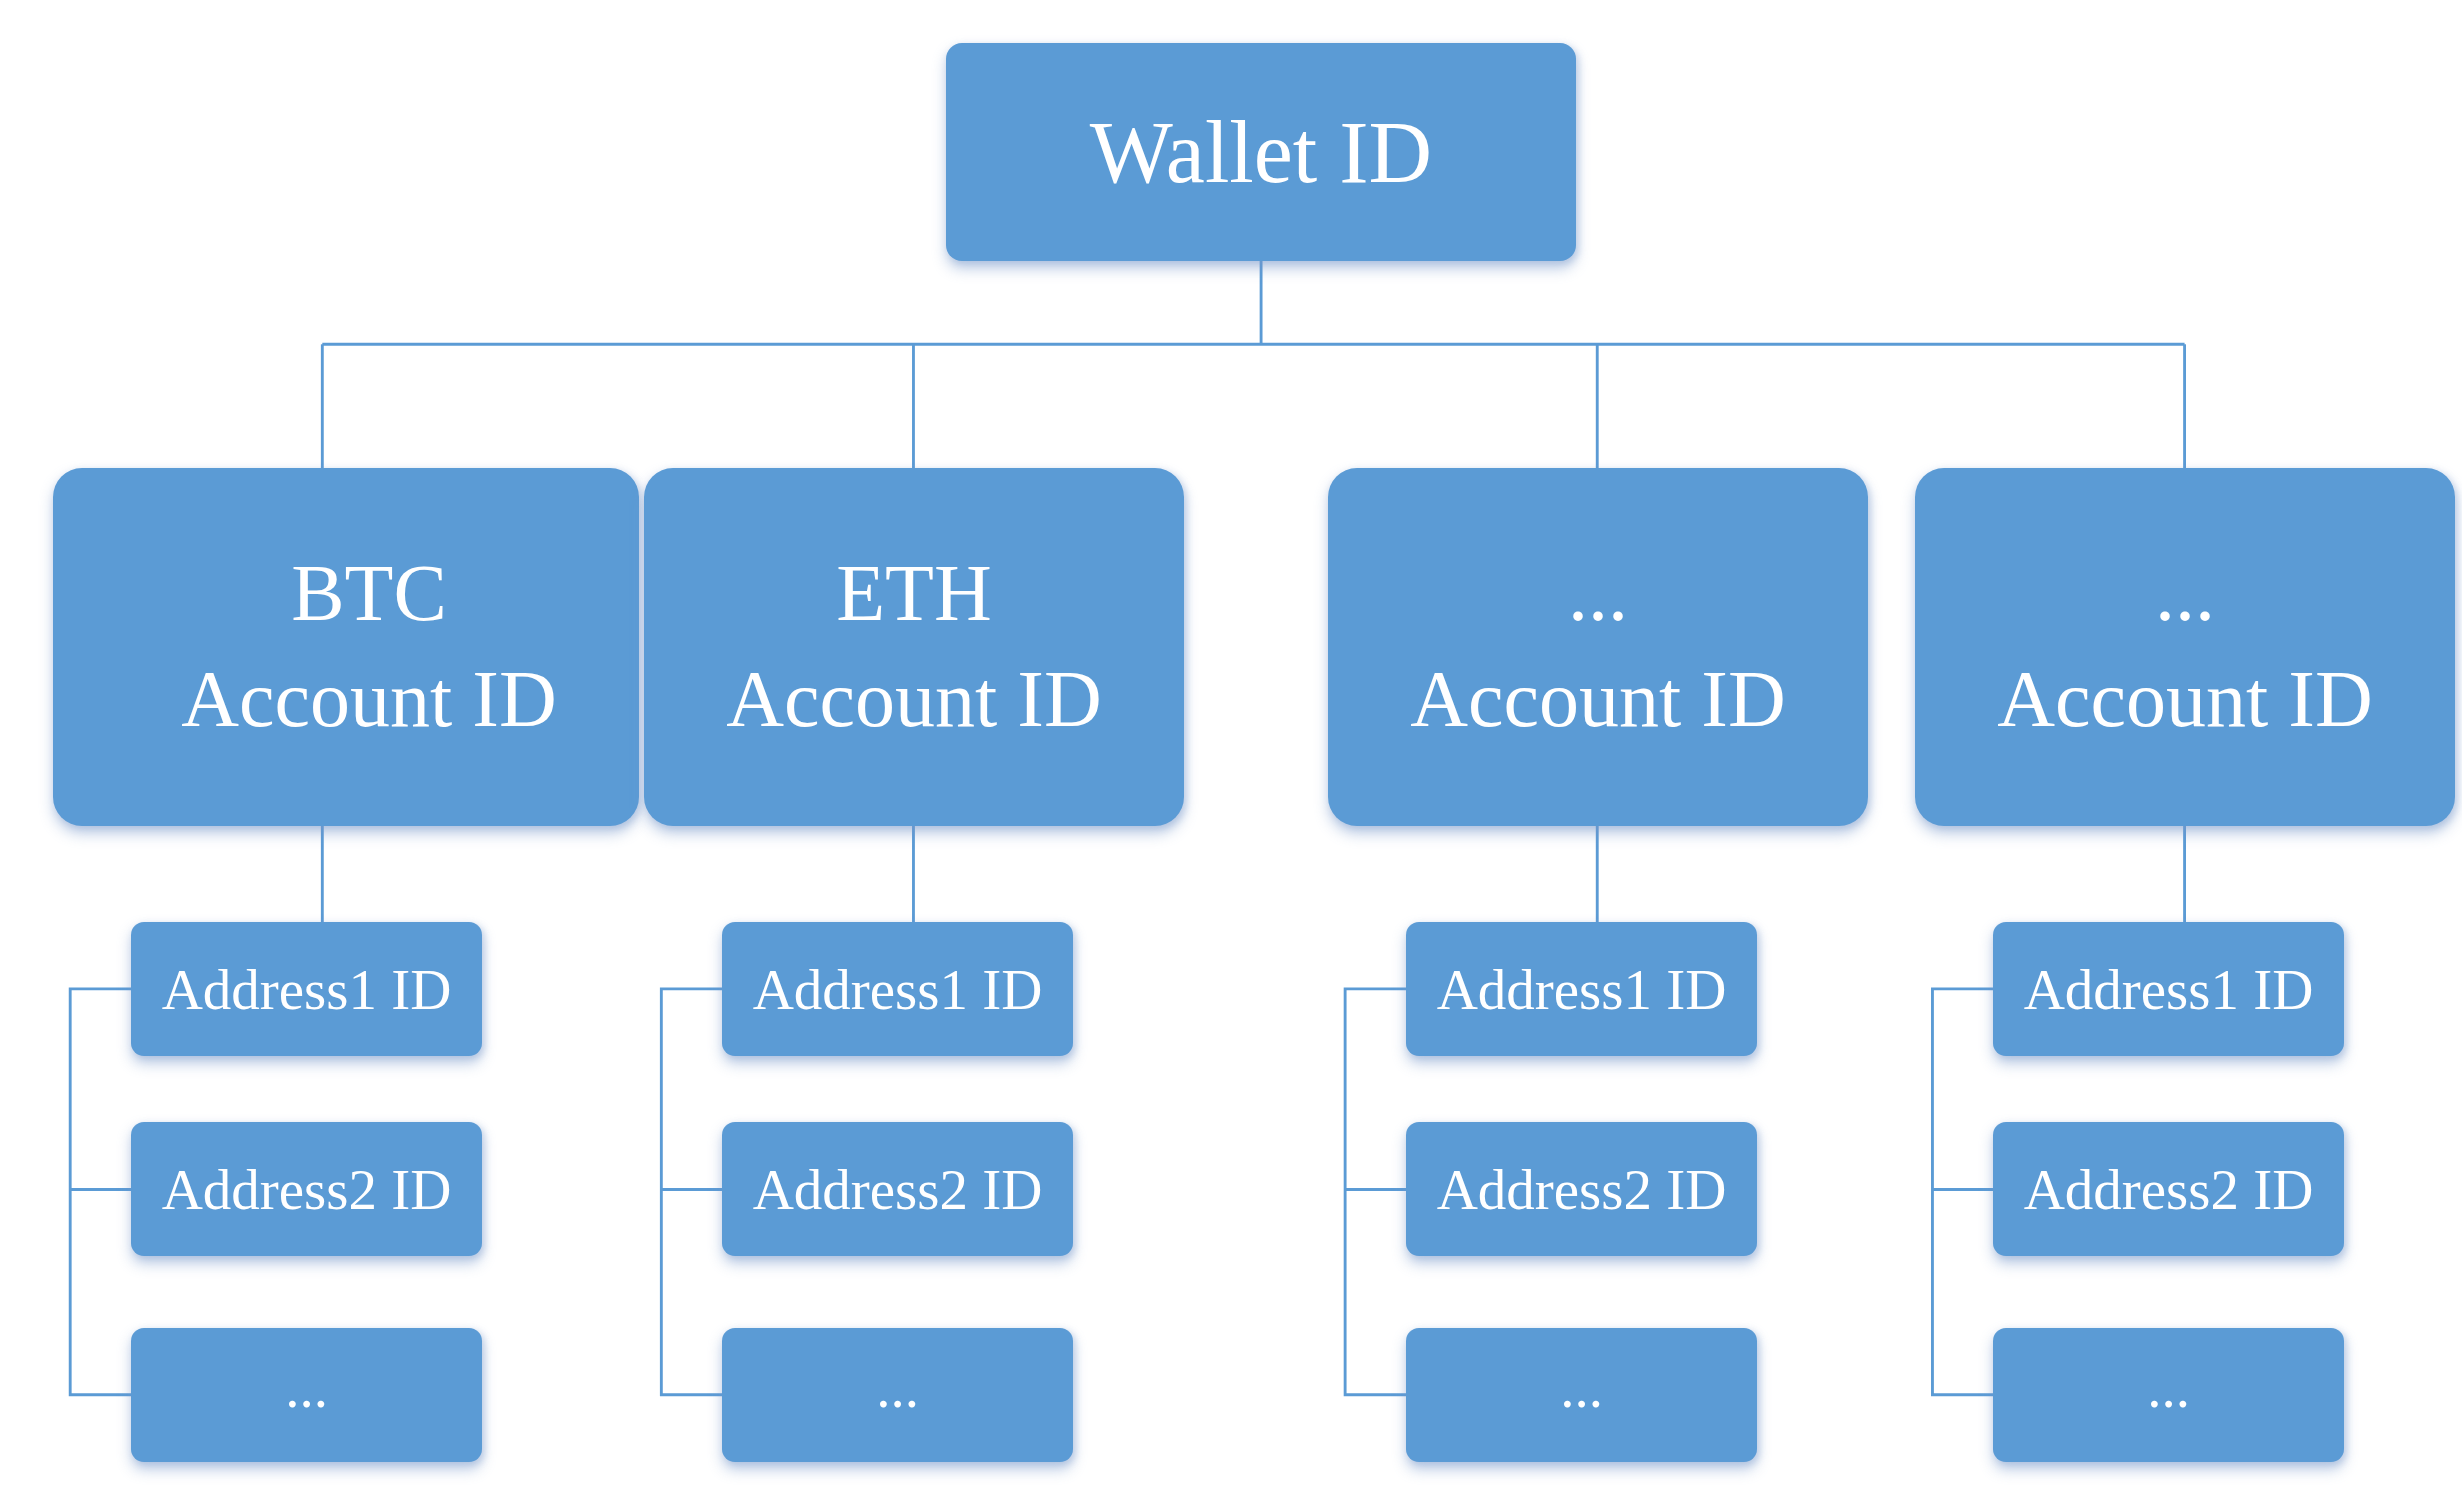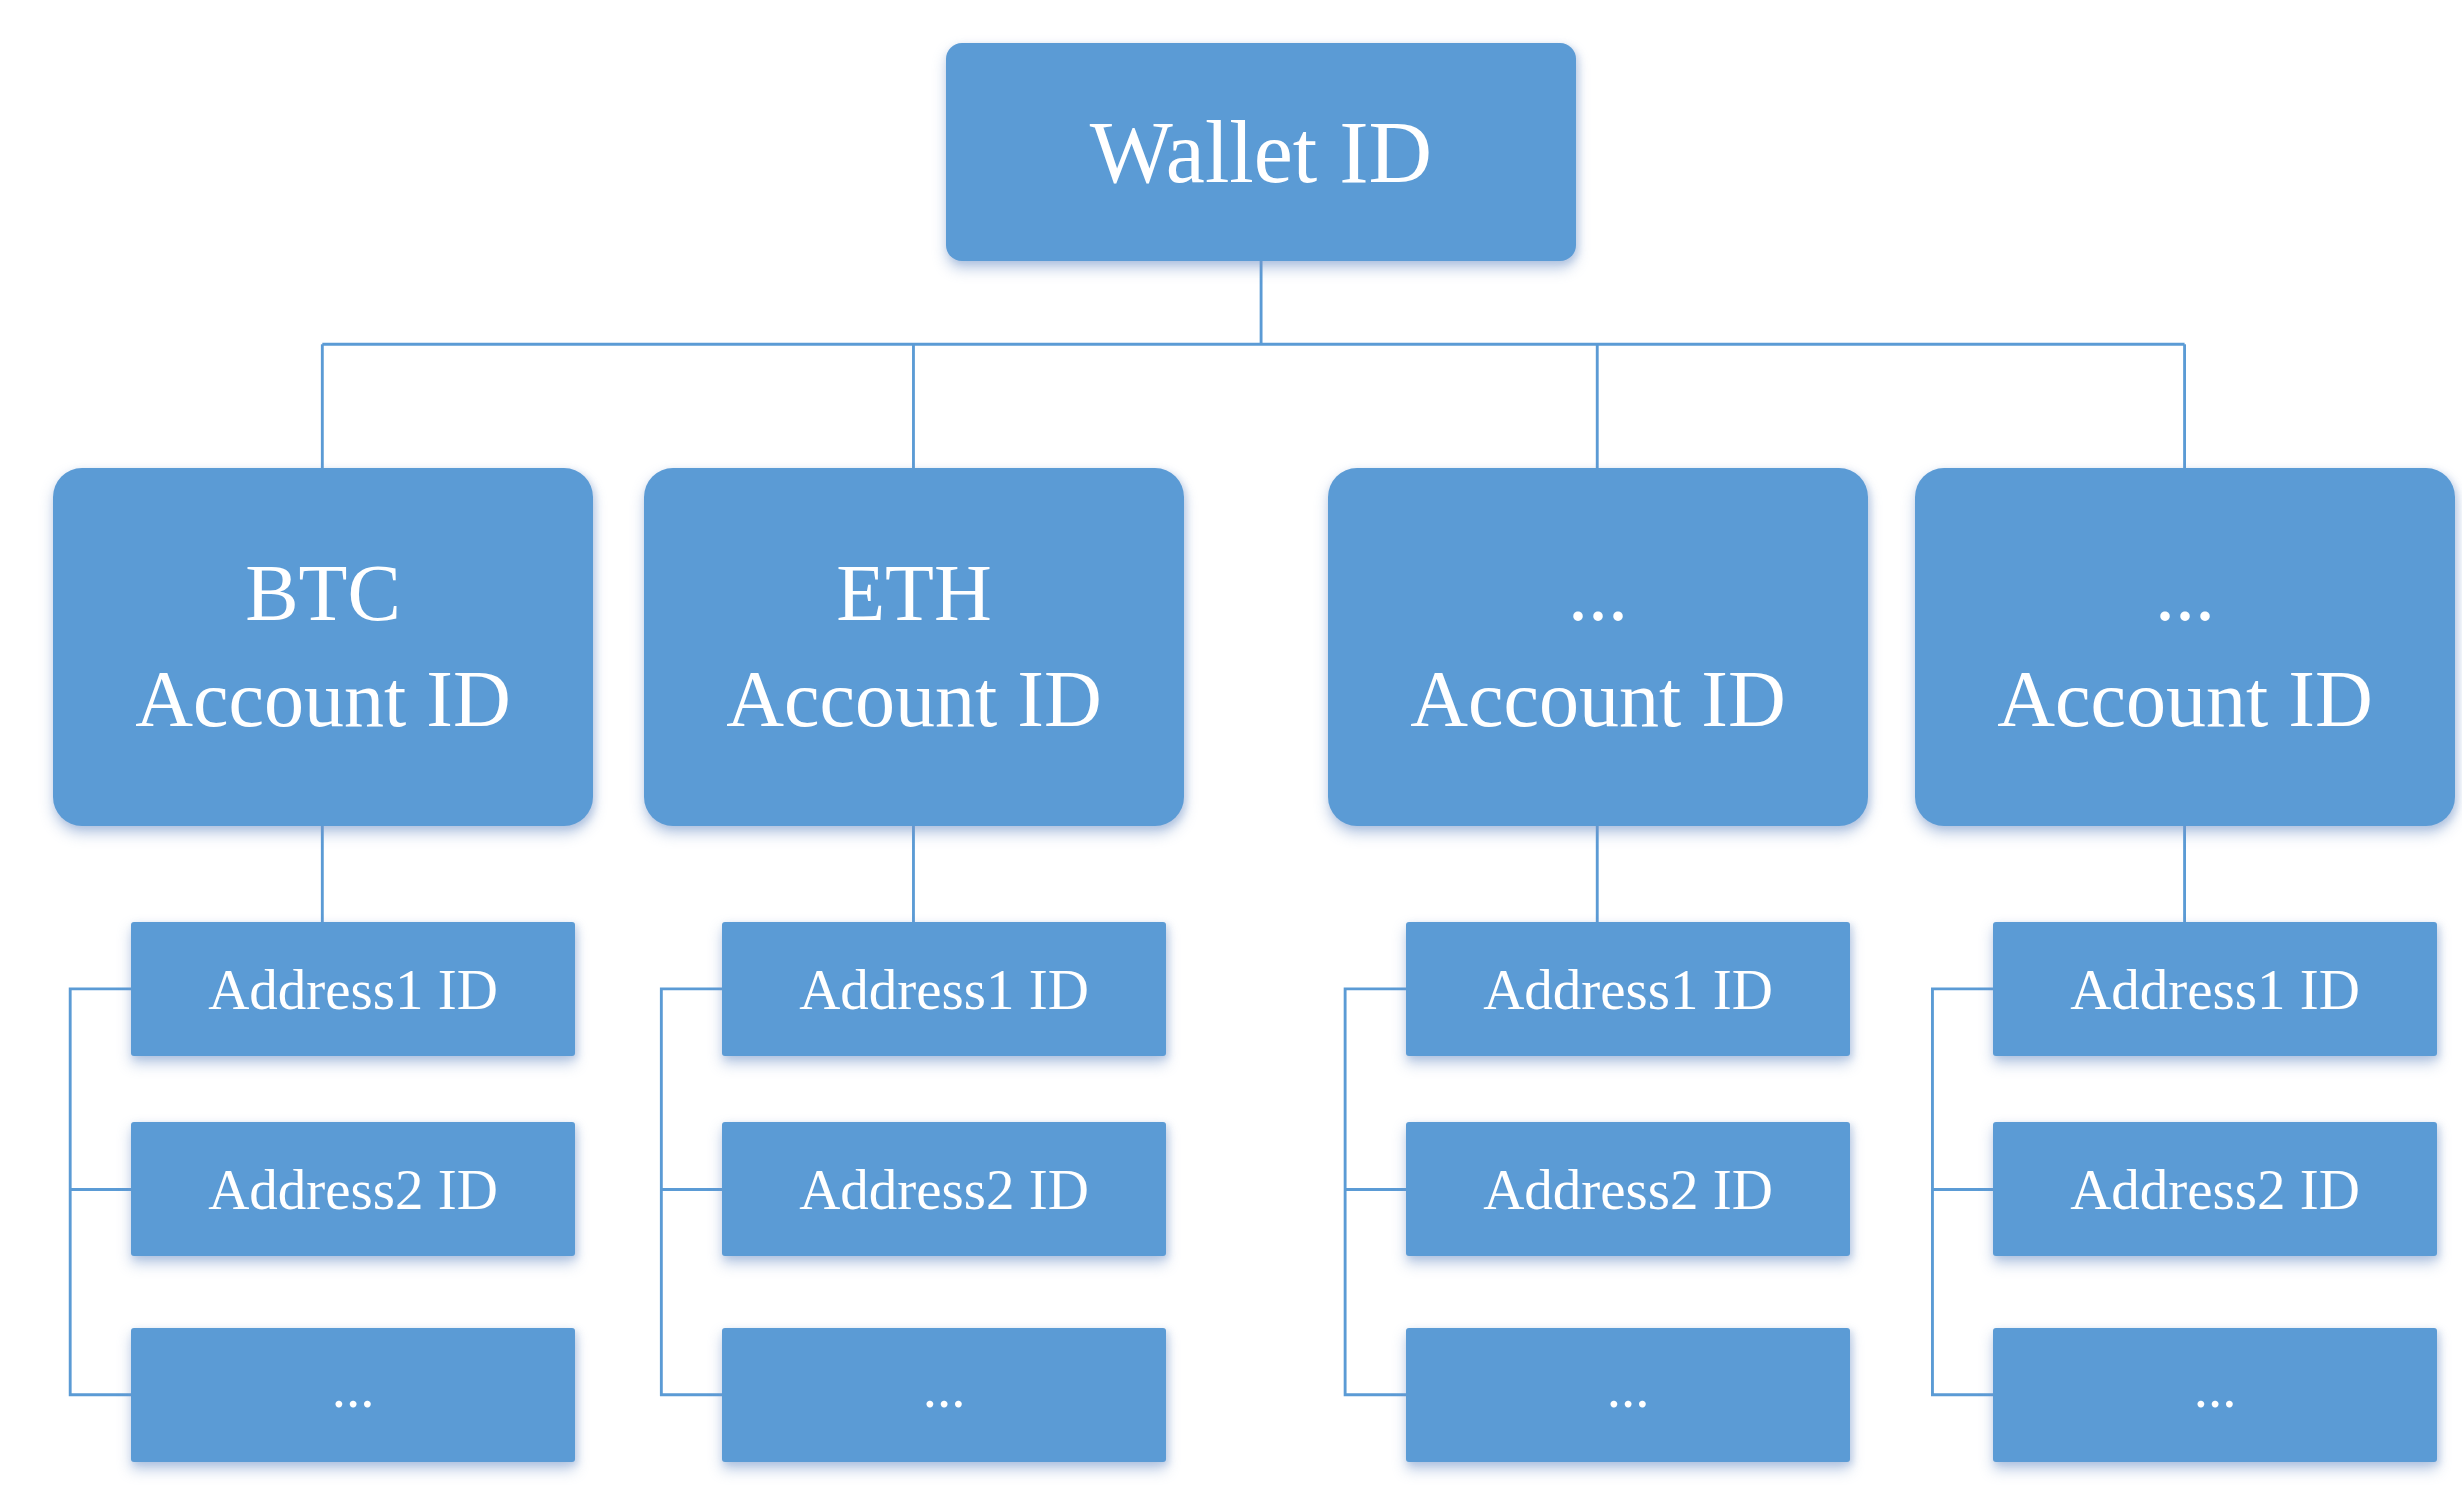--- a/index.html
+++ b/index.html
@@ -46,28 +46,28 @@
     border-radius: 16px;
     font-size: 88px;
   }
   .account {
     top: 468px;
     width: 540px; height: 358px;
     border-radius: 29px;
     font-size: 80px;
     line-height: 1.32;
   }
-  .acc-0 { left: 53px; }
+  .acc-0 { left: 53px; padding-left: 46px; }
   .acc-1 { left: 644px; }
   .acc-2 { left: 1328px; }
   .acc-3 { left: 1915px; }
 
   .address {
-    width: 444px; height: 134px;
-    border-radius: 3px;
+    width: 351px; height: 134px;
+    border-radius: 13px;
     font-size: 57px;
   }
   .col-0 { left: 131px; }
   .col-1 { left: 722px; }
   .col-2 { left: 1406px; }
   .col-3 { left: 1993px; }
   .row-0 { top: 922px; }
   .row-1 { top: 1122px; }
   .row-2 { top: 1328px; }
   .dots span { transform: translateY(-0.14em); }

